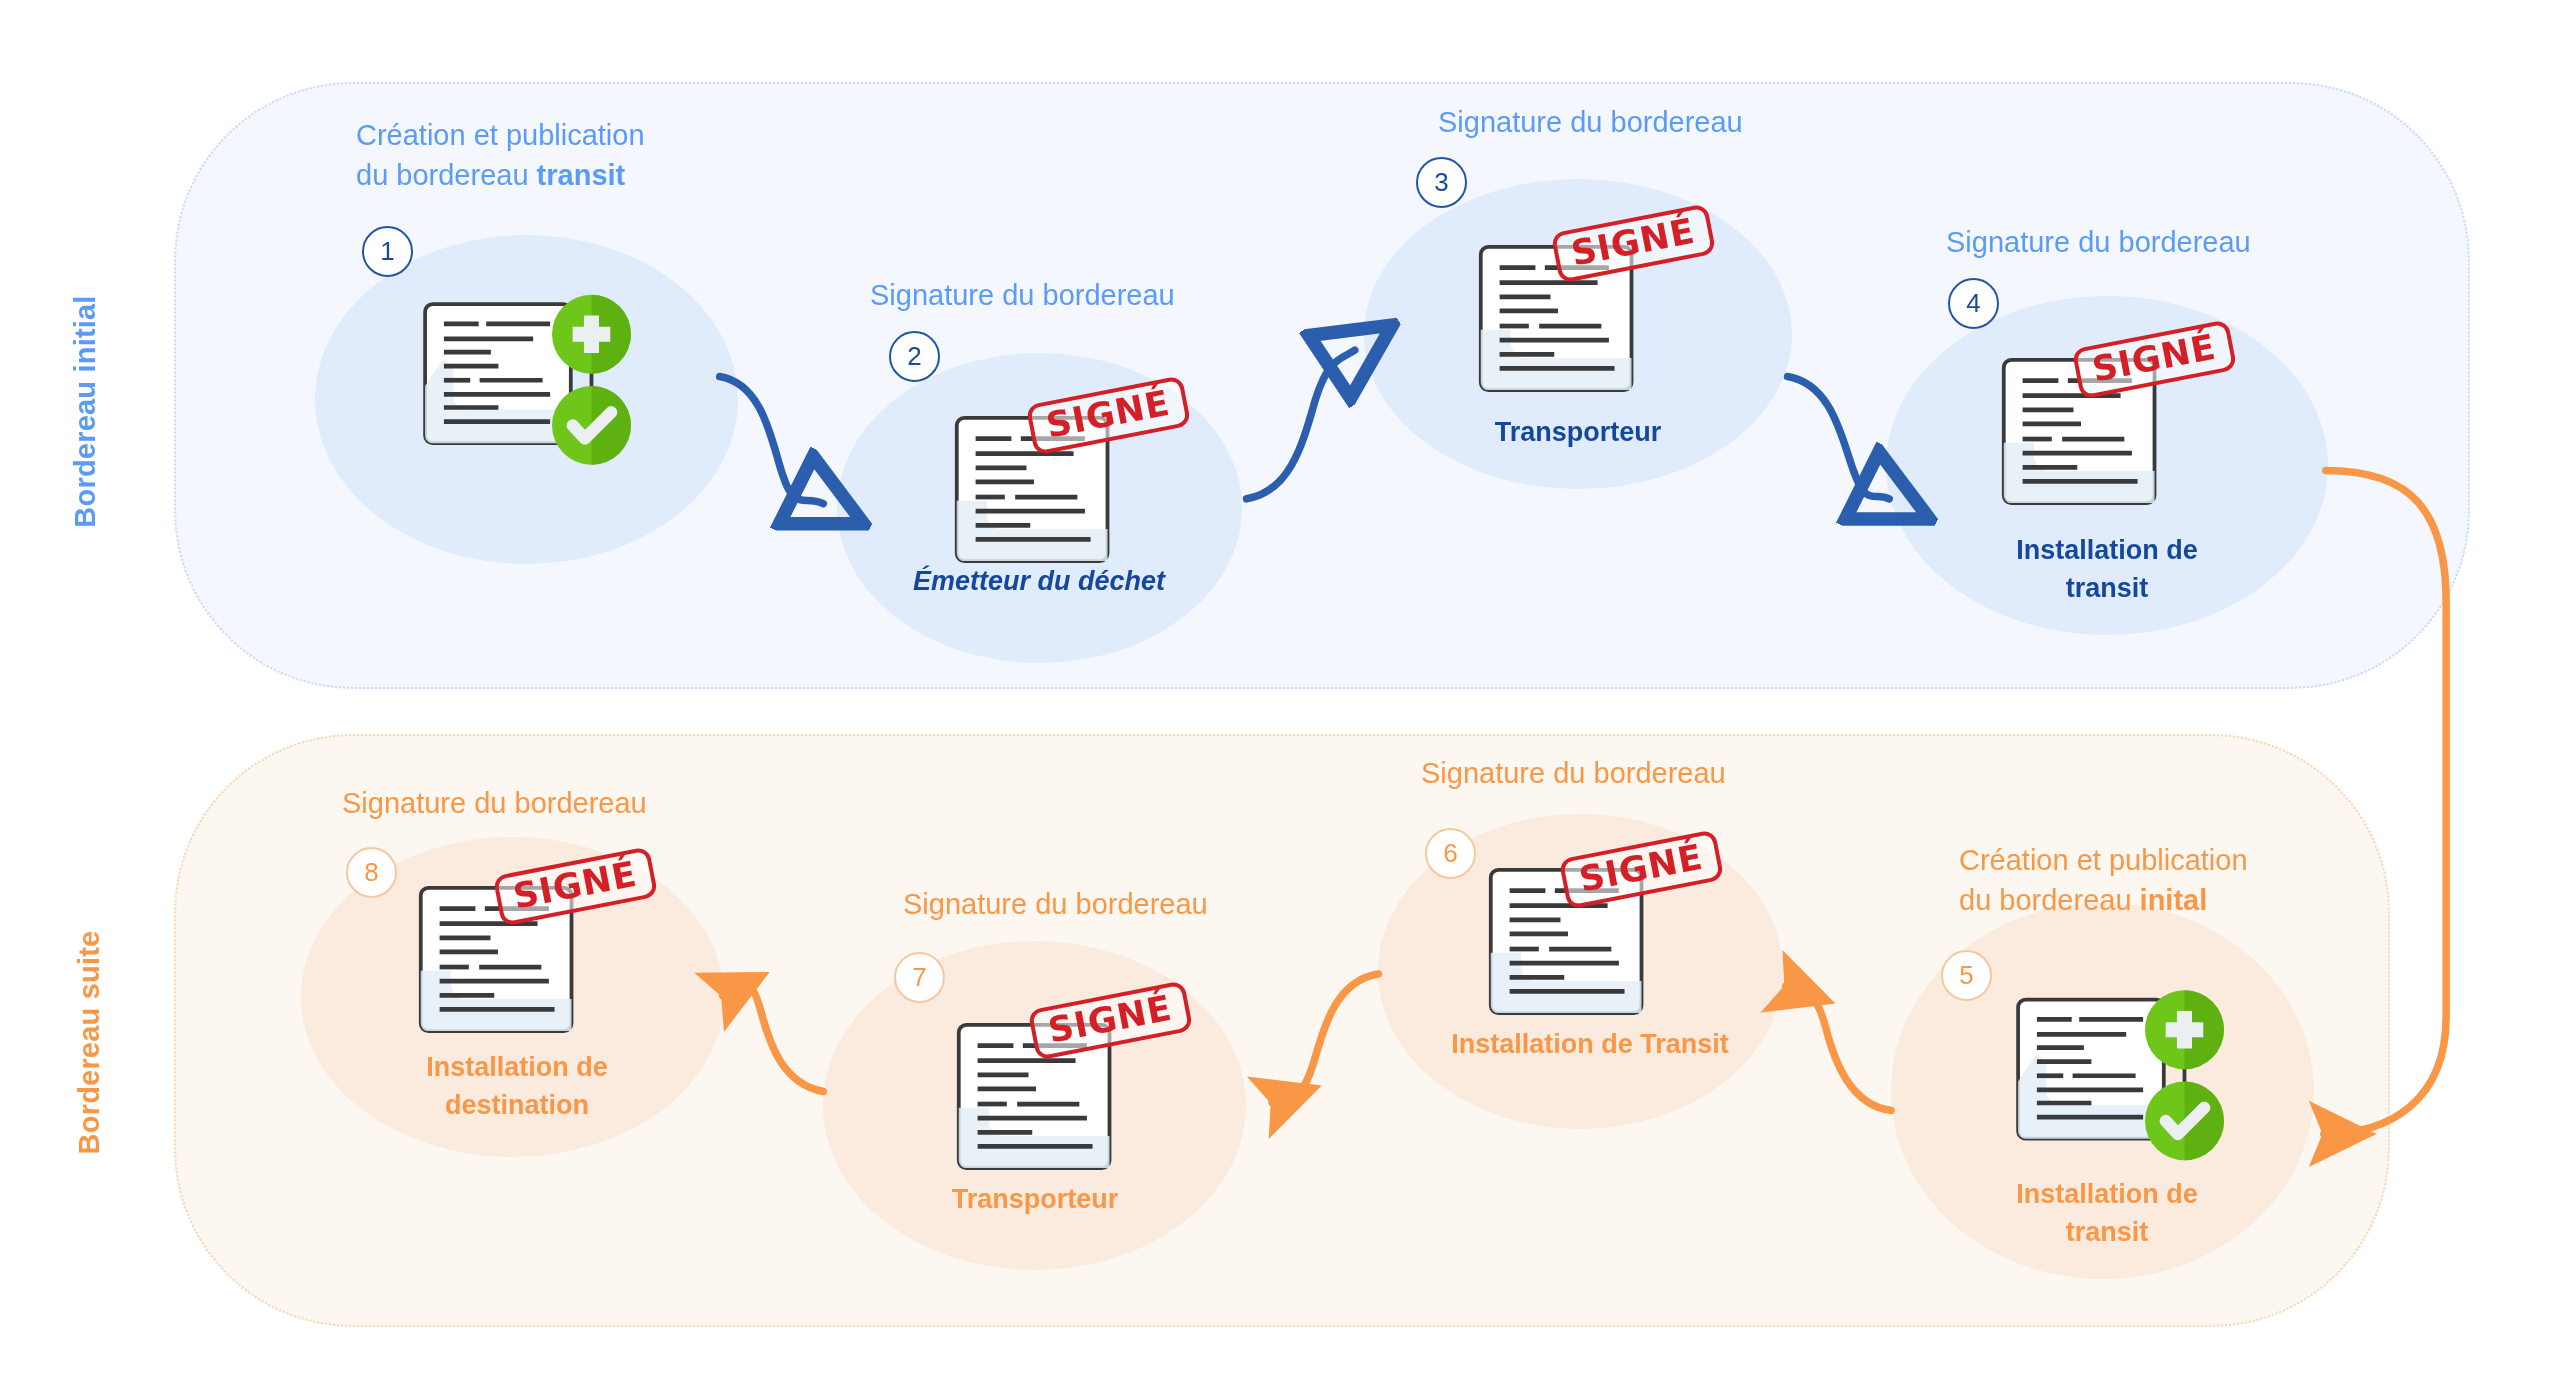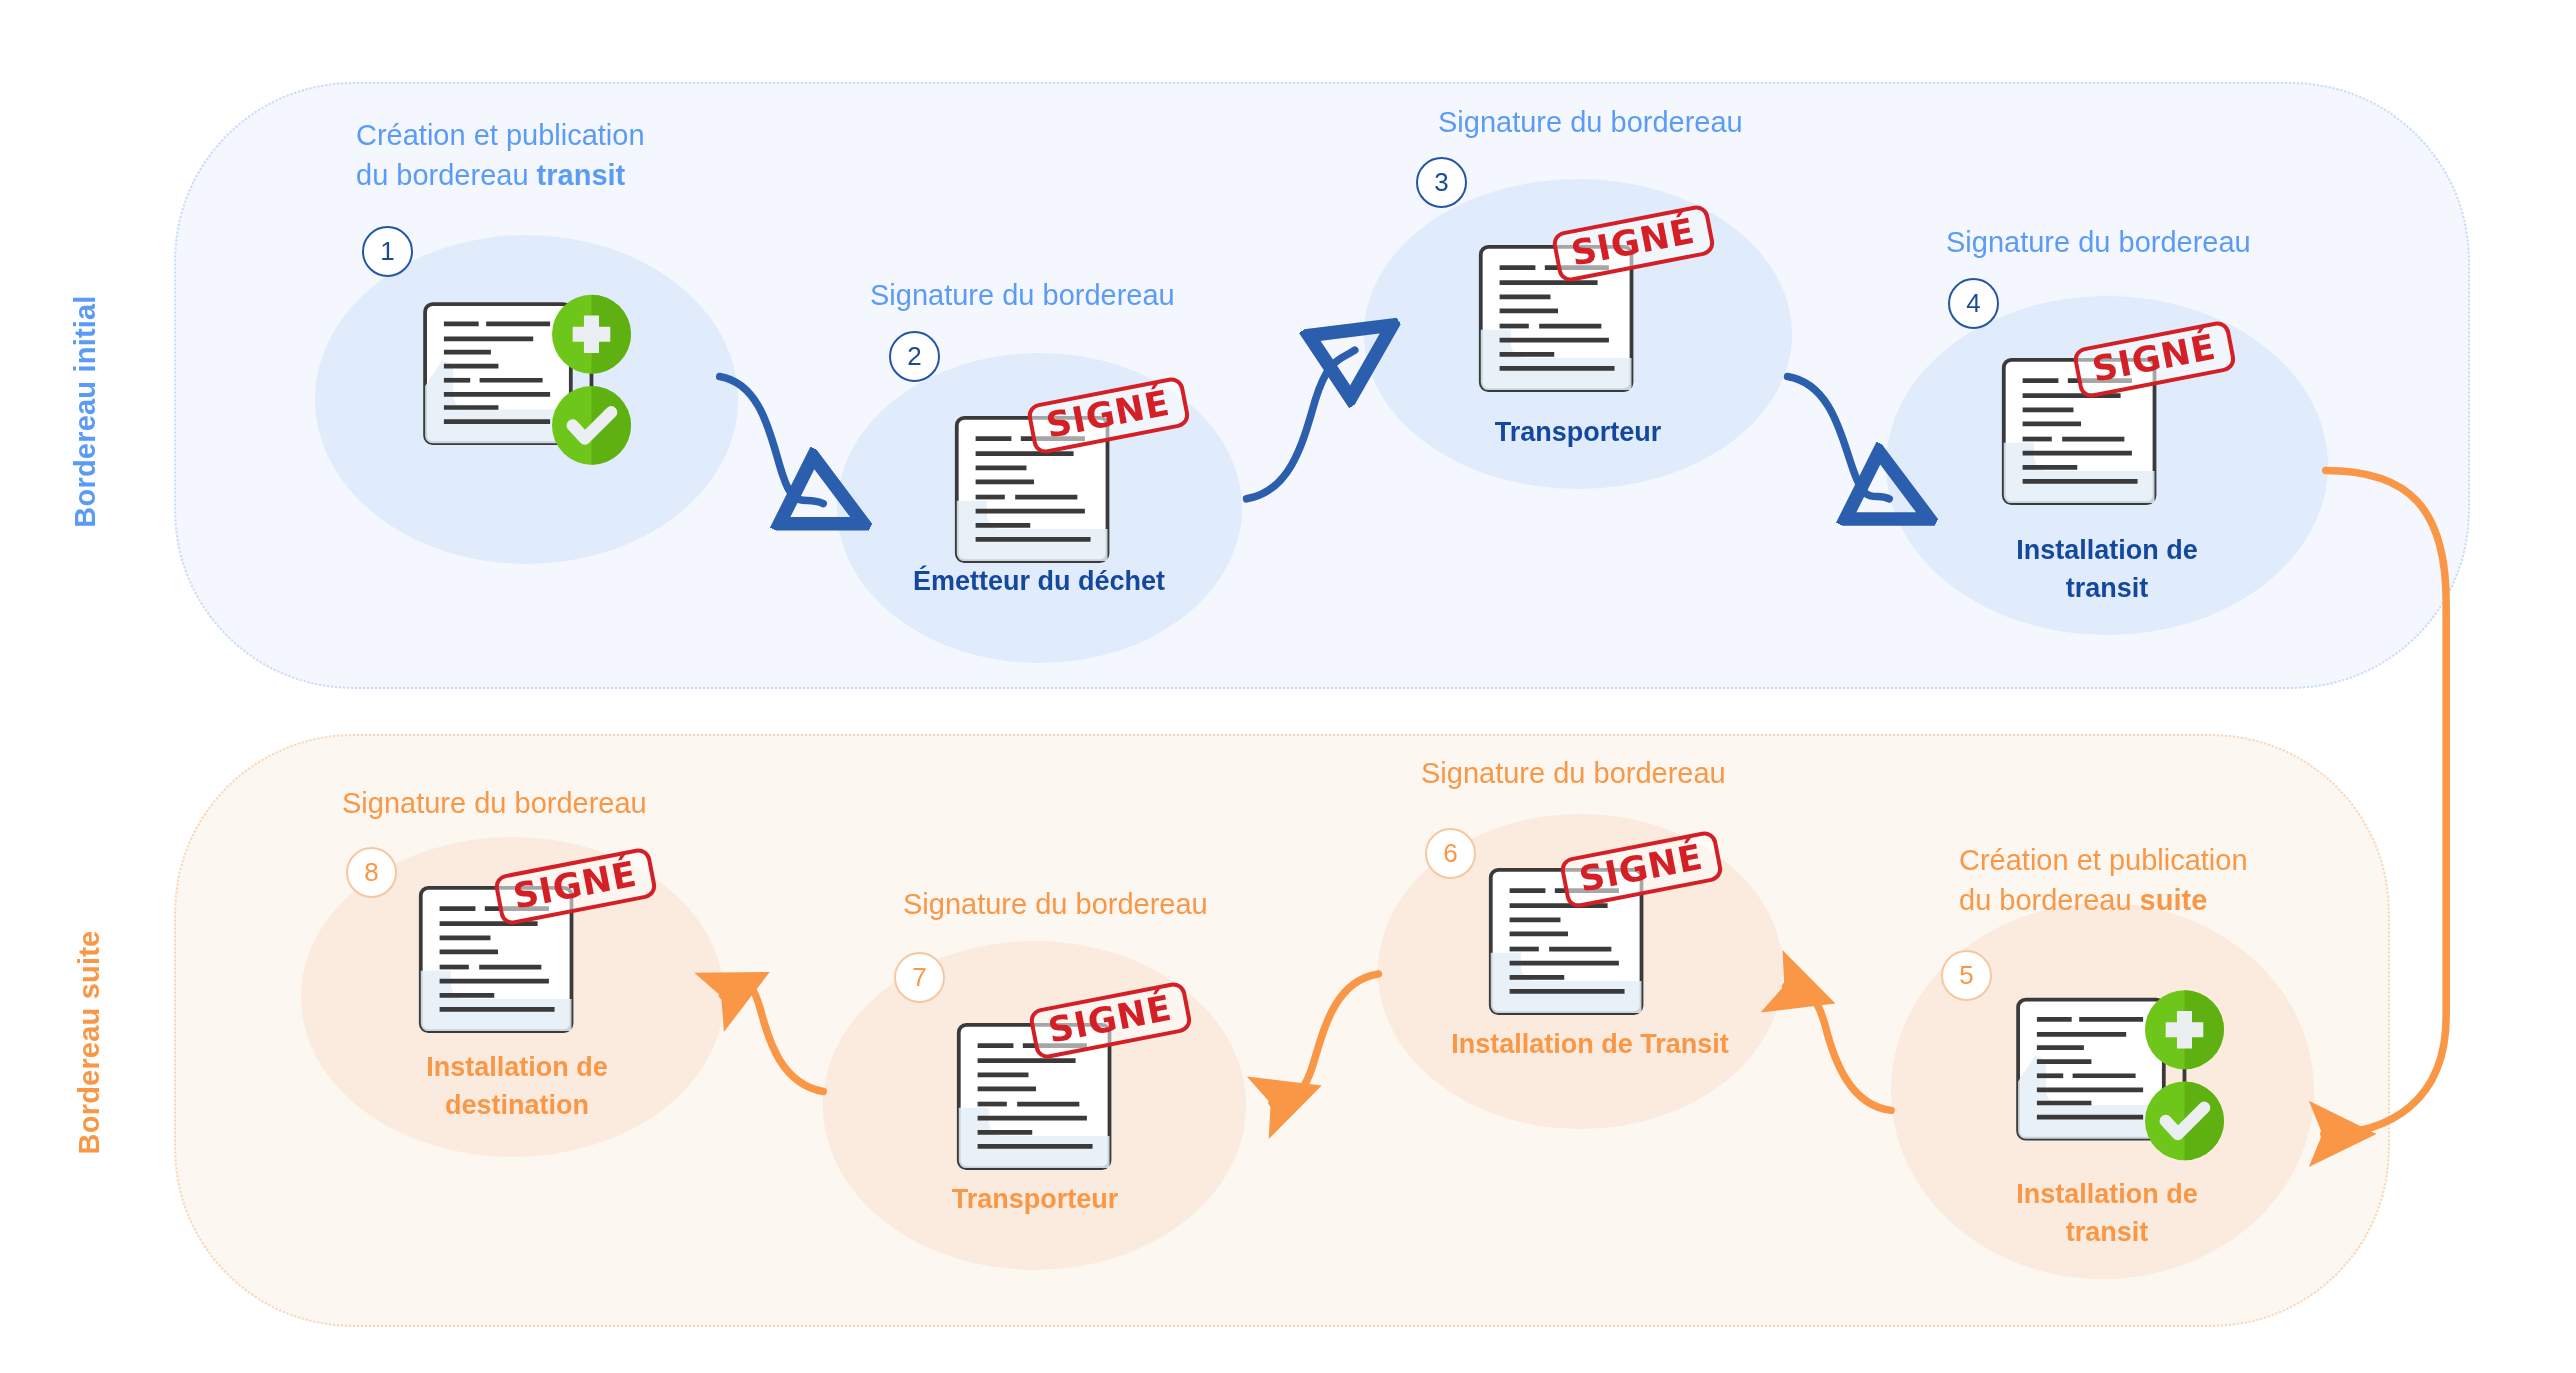--- a/index.html
+++ b/index.html
@@ -209,21 +209,21 @@
         <line x1="24" y1="72" x2="86" y2="72"></line>
         <line x1="24" y1="88" x2="55" y2="88"></line>
           <line x1="66" y1="88" x2="132" y2="88"></line>
         <line x1="24" y1="103" x2="140" y2="103"></line>
         <line x1="24" y1="118" x2="82" y2="118"></line>
         <line x1="24" y1="133" x2="146" y2="133"></line>
       </g>
     </svg>
   </div>
   <div class="stamp" style="left:1029px; top:390px;"><span>SIGNÉ</span></div>
-  <div class="role blue" style="left:884px; top:563px; width:310px;"><span>Émetteur du déchet</span></div>
+  <div class="role blue" style="left:884px; top:563px; width:310px;font-style:italic;"><span>Émetteur du déchet</span></div>
 
   <div class="caption blue" style="left:1438px; top:102px;"><span>Signature du bordereau</span></div>
   <div class="numbadge blue" style="left:1416px; top:157px;">
       <span>3</span>
     </div>
   <div class="doc" style="left:1477px; top:243px;">
     <svg width="179" height="151" viewBox="0 0 190 160">
       <rect x="4" y="4" width="160" height="152" rx="8" fill="#ffffff" stroke="#3a3a3a" stroke-width="4"></rect>
       <path d="M4,92 v56 a8,8 0 0 0 8,8 h152 v-34 h-112 a16,16 0 0 1 -16,-16 v-14 z" fill="#e4eff7" opacity="0.85"></path>
       <g stroke="#3a3a3a" stroke-width="5" stroke-linecap="butt">
@@ -263,21 +263,21 @@
         <line x1="24" y1="118" x2="82" y2="118"></line>
         <line x1="24" y1="133" x2="146" y2="133"></line>
       </g>
     </svg>
   </div>
   <div class="stamp" style="left:2075px; top:334px;"><span>SIGNÉ</span></div>
   <div class="role blue" style="left:1952px; top:532px; width:310px;"><span>Installation de
 transit</span></div>
 
   <div class="caption orange" style="left:1959px; top:840px;"><span>Création et publication
-du bordereau </span><b>suite</b></div>
+du bordereau </span><b>inital</b></div>
   <div class="numbadge orange" style="left:1941px; top:950px;">
       <span>5</span>
     </div>
   <div class="doc" style="left:2004px; top:978px;">
     <svg width="235" height="188" viewBox="0 0 250 200">
       <rect x="15" y="23" width="155" height="148" rx="8" fill="#ffffff" stroke="#3a3a3a" stroke-width="4"></rect>
       <path d="M15,110 v53 a8,8 0 0 0 8,8 h147 v-36 h-110 a15,15 0 0 1 -15,-15 v-25 a12,12 0 0 0 -12,-12 z" fill="#e4eff7" opacity="0.85"></path>
       <g stroke="#3a3a3a" stroke-width="5" stroke-linecap="butt">
         <line x1="35" y1="44" x2="72" y2="44"></line>
           <line x1="80" y1="44" x2="148" y2="44"></line>

